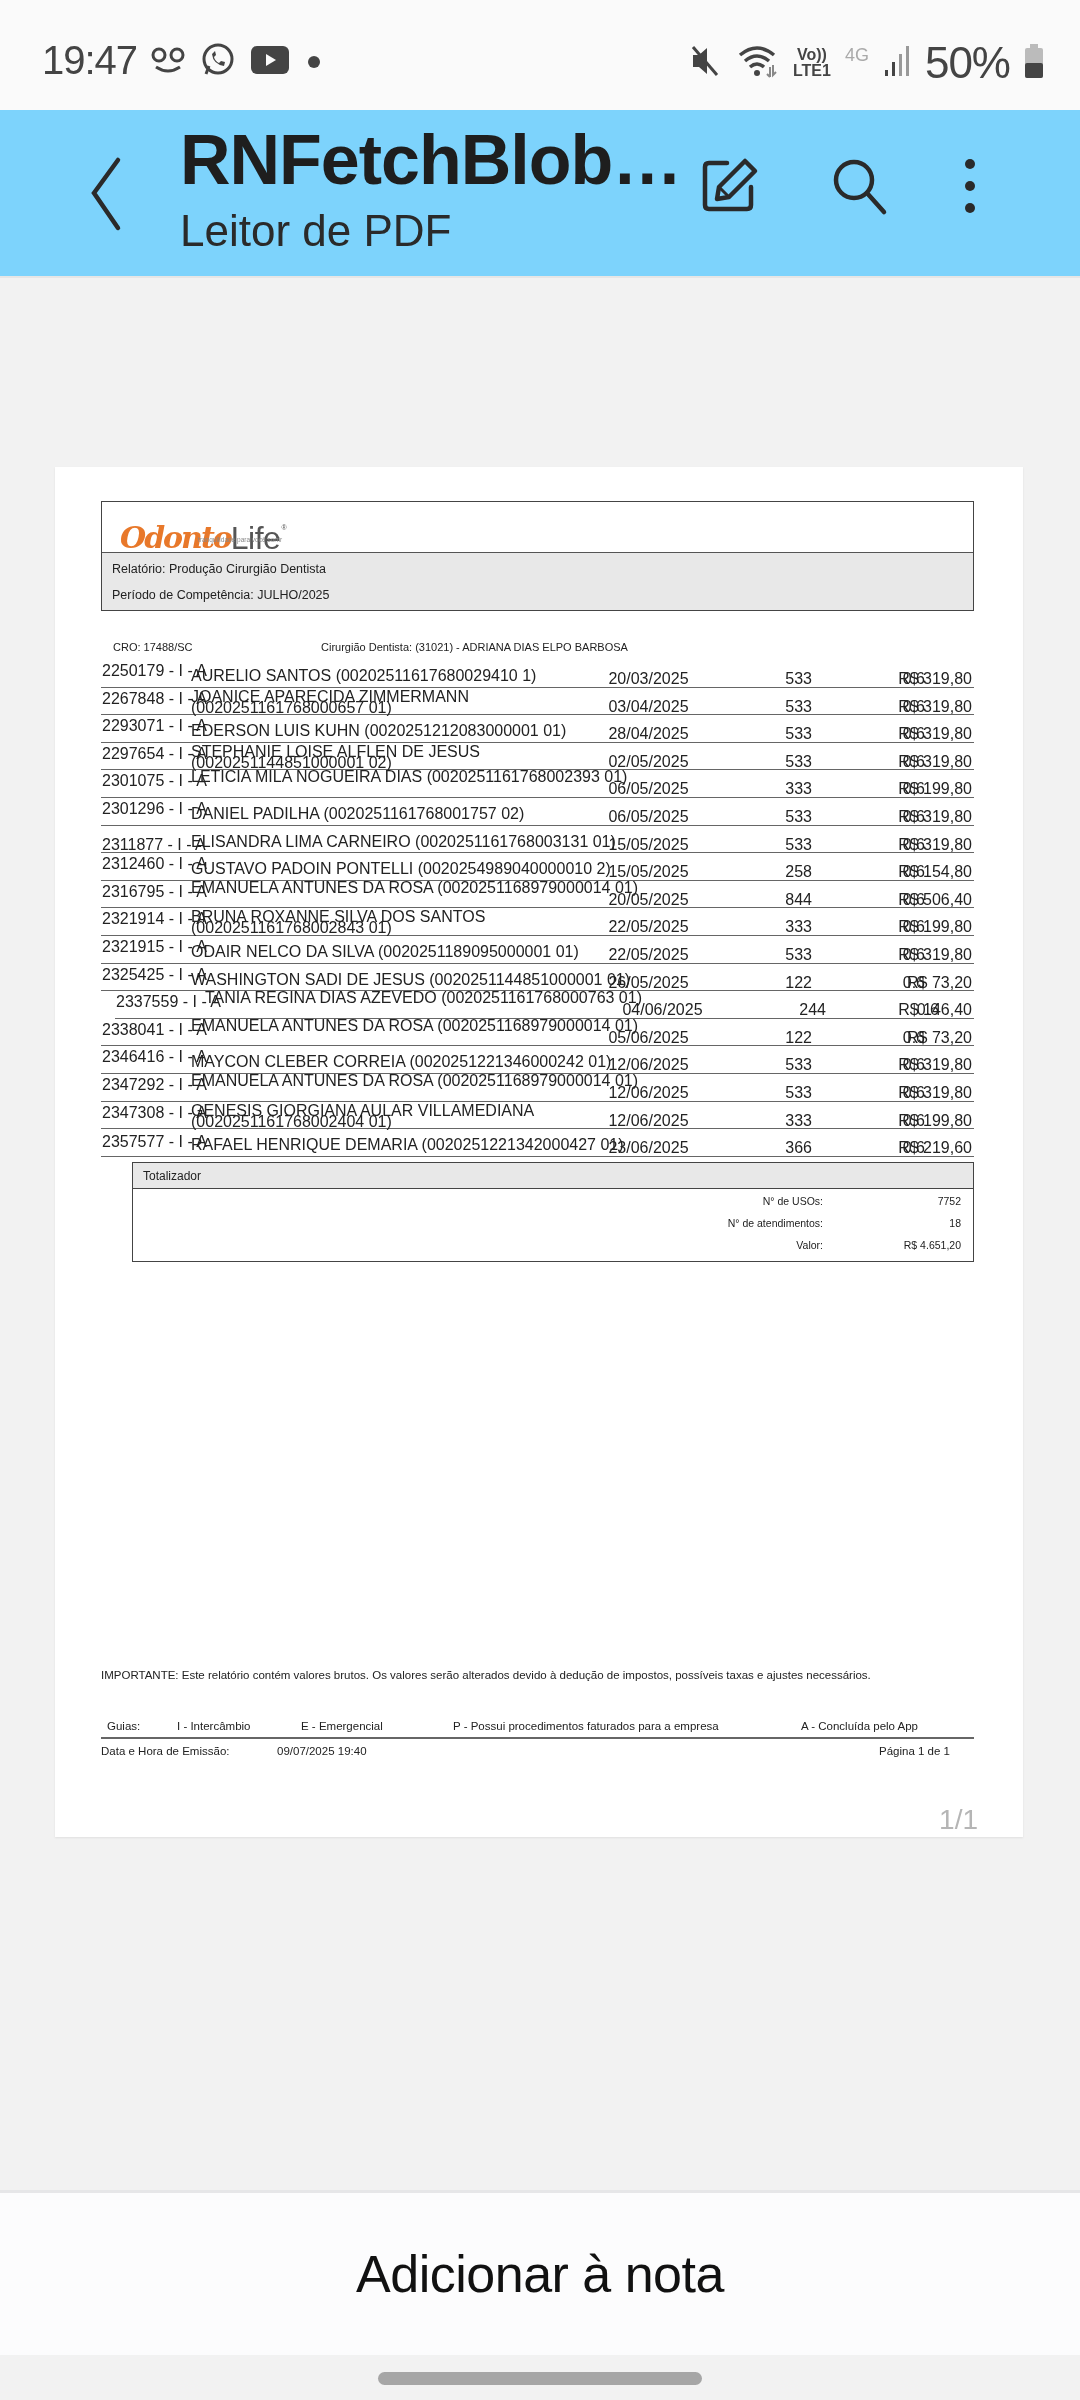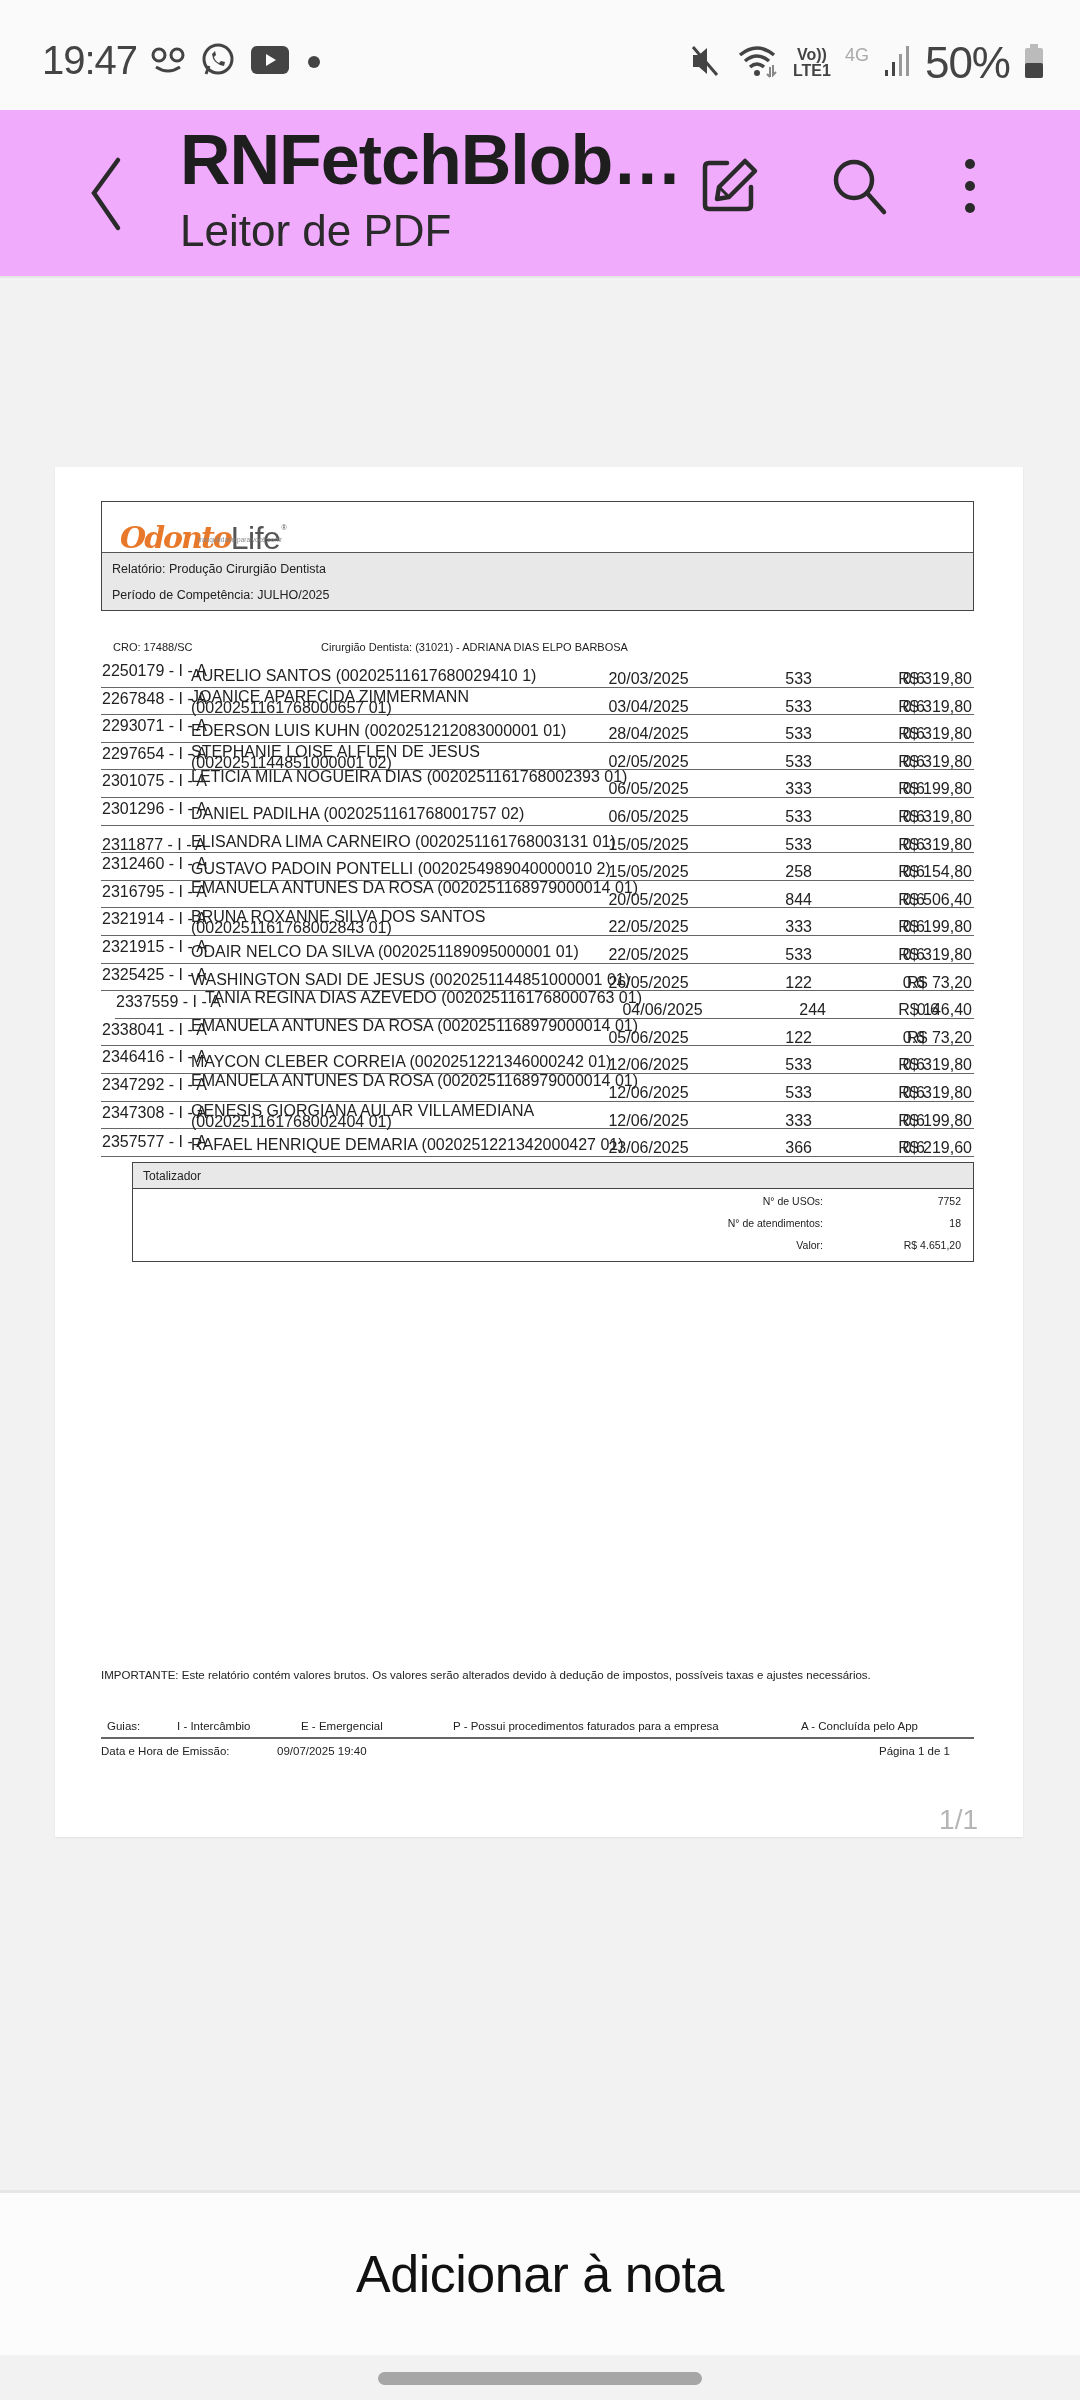--- a/index.html
+++ b/index.html
@@ -9,21 +9,21 @@
   
   .status-bar { position: absolute; top: 0; left: 0; width: 1080px; height: 110px; background: #fafafa; }
   .sb-time { position: absolute; left: 42px; top: 38px; font-size: 40px; color: #444; letter-spacing: -1px; }
   .sb-left-icons { position: absolute; left: 150px; top: 42px; display: flex; align-items: center; gap: 14px; }
   .sb-right { position: absolute; right: 36px; top: 38px; display: flex; align-items: center; gap: 14px; color: #444; }
   .sb-battery-text { font-size: 44px; color: #444; letter-spacing: -1px; }
   .sb-net { font-size: 16px; line-height: 16px; font-weight: bold; text-align: center; color: #444; }
   .sb-4g { font-size: 18px; color: #aaa; margin-top: -16px; }
 
   
-  .app-bar { position: absolute; top: 110px; left: 0; width: 1080px; height: 168px; background: #f0abfc; border-bottom: 2px solid #e6e6e6; }
+  .app-bar { position: absolute; top: 110px; left: 0; width: 1080px; height: 168px; background: #7dd3fc; border-bottom: 2px solid #e6e6e6; }
   .back-btn { position: absolute; left: 80px; top: 38px; width: 60px; height: 90px; }
   .title { position: absolute; left: 180px; top: 10px; font-size: 70px; font-weight: bold; color: #1e1e1e; letter-spacing: -1px; white-space: nowrap; }
   .subtitle { position: absolute; left: 180px; top: 96px; font-size: 44px; color: #2a2a2a; }
   .ab-icon { position: absolute; top: 36px; width: 80px; height: 80px; display: flex; align-items: center; justify-content: center; }
 
   
   .pdf-page { position: absolute; left: 55px; top: 467px; width: 968px; height: 1370px; background: #fff; box-shadow: 0 1px 2px rgba(0,0,0,0.08); }
   .pdf-page-inner { position: absolute; left: 46px; top: 34px; width: 873px; }
 
   .header-box { border: 1.5px solid #444; width: 873px; }

